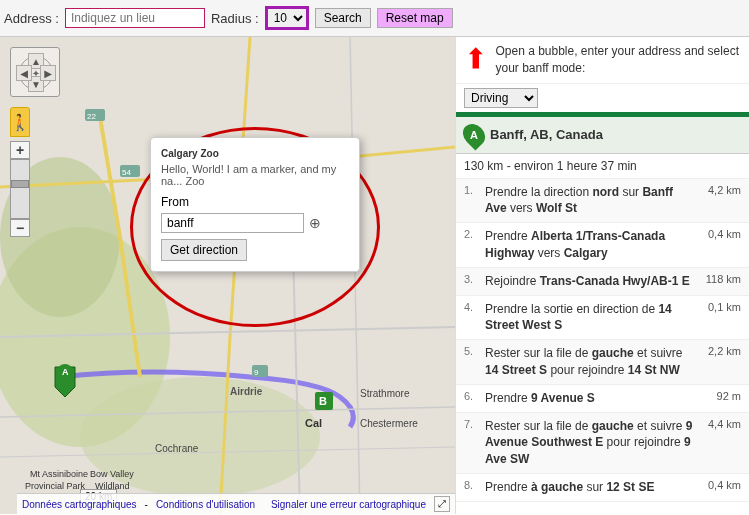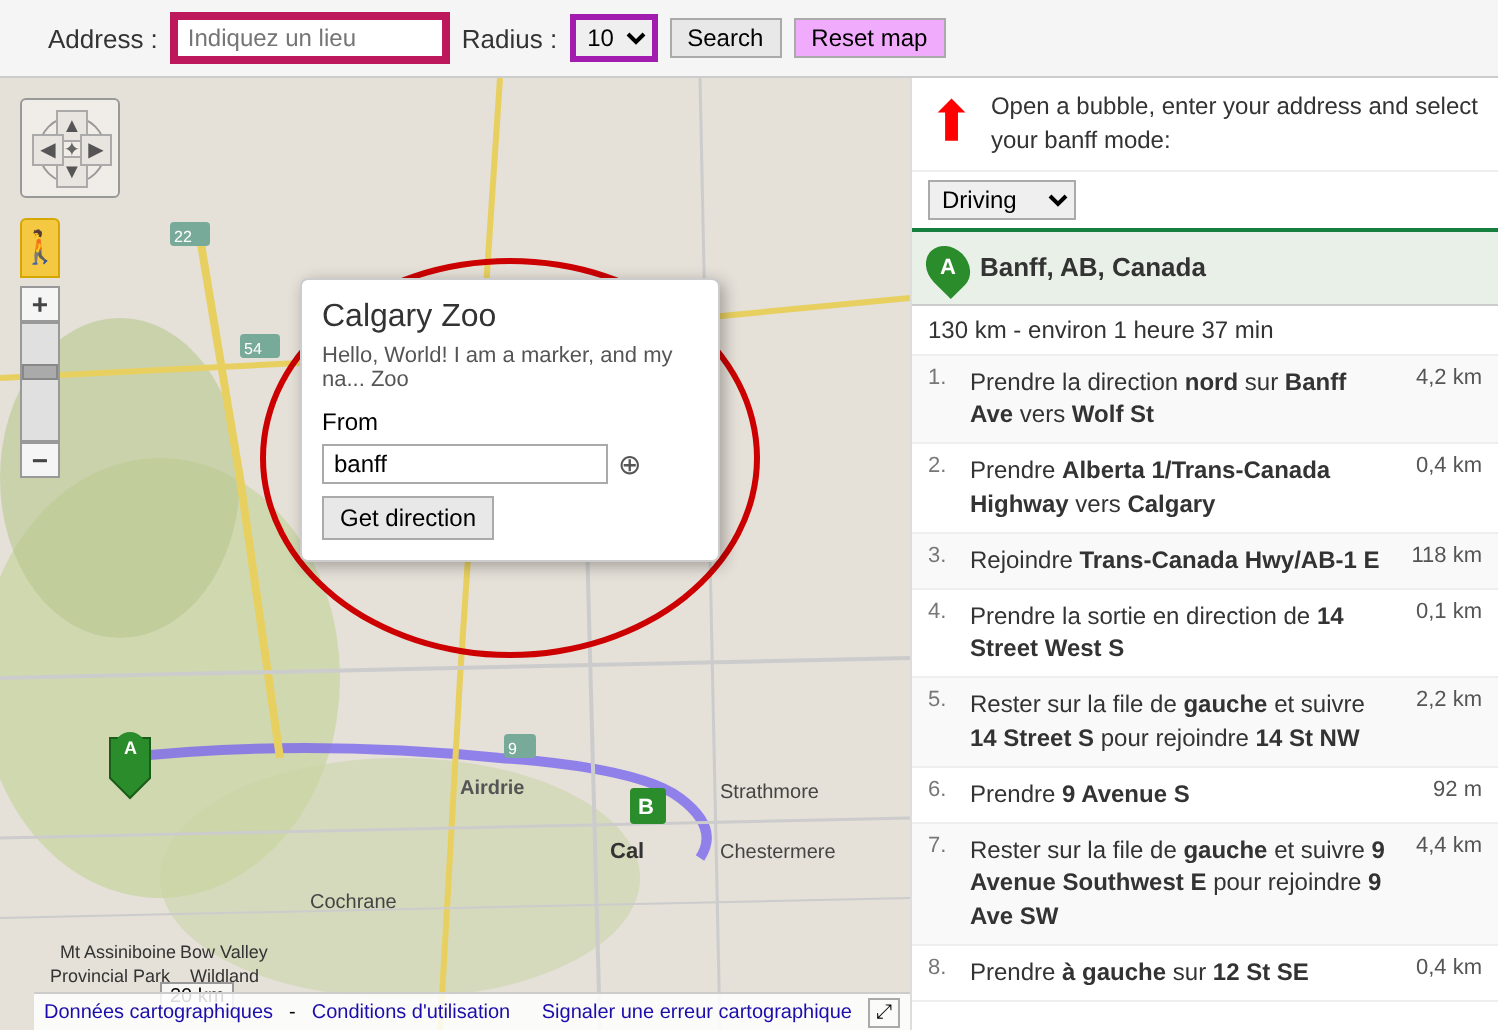--- a/index.html
+++ b/index.html
@@ -1,28 +1,28 @@
 <!DOCTYPE html>
 <html><head>
   <meta charset="utf-8">
   <style>
     * { box-sizing: border-box; margin: 0; padding: 0; }
     body { font-family: Arial, sans-serif; font-size: 12px; background: #fff; width: 749px; height: 515px; overflow: hidden; }
 
     #top-bar {
       display: flex;
       align-items: center;
-      padding: 6px 24px;
+      padding: 6px 4px;
       border-bottom: 1px solid #ccc;
       background: #f5f5f5;
       gap: 6px;
     }
     #top-bar label { font-size: 13px; color: #333; }
     #address-input {
-      border: 4px solid #be185d;
+      border: 1px solid #be185d;
       padding: 2px 5px;
       font-size: 12px;
       color: #999;
       width: 140px;
     }
     #radius-select {
       border: 3px solid #a21caf;
       padding: 1px 2px;
       font-size: 12px;
     }
@@ -158,22 +158,22 @@
       left: 150px;
       background: white;
       border: 1px solid #ccc;
       border-radius: 4px;
       padding: 10px;
       width: 210px;
       box-shadow: 2px 2px 8px rgba(0,0,0,0.3);
       z-index: 10;
     }
     #popup-title {
-      font-size: 16px;
-      font-weight: normal;
+      font-size: 10px;
+      font-weight: bold;
       color: #333;
       margin-bottom: 4px;
     }
     #popup-desc {
       font-size: 11px;
       color: #555;
       margin-bottom: 8px;
     }
     #popup-from-label {
       font-size: 12px;
@@ -270,21 +270,21 @@
       font-size: 12px;
       color: #333;
       line-height: 1.4;
     }
 
     #travel-mode-row {
       padding: 4px 8px;
       display: flex;
       align-items: center;
       gap: 6px;
-      border-bottom: 2px solid #15803d;
+      border-bottom: 5px solid #15803d;
     }
     #travel-mode-select {
       border: 1px solid #aaa;
       padding: 1px 2px;
       font-size: 12px;
     }
 
     #destination-row {
       display: flex;
       align-items: center;

